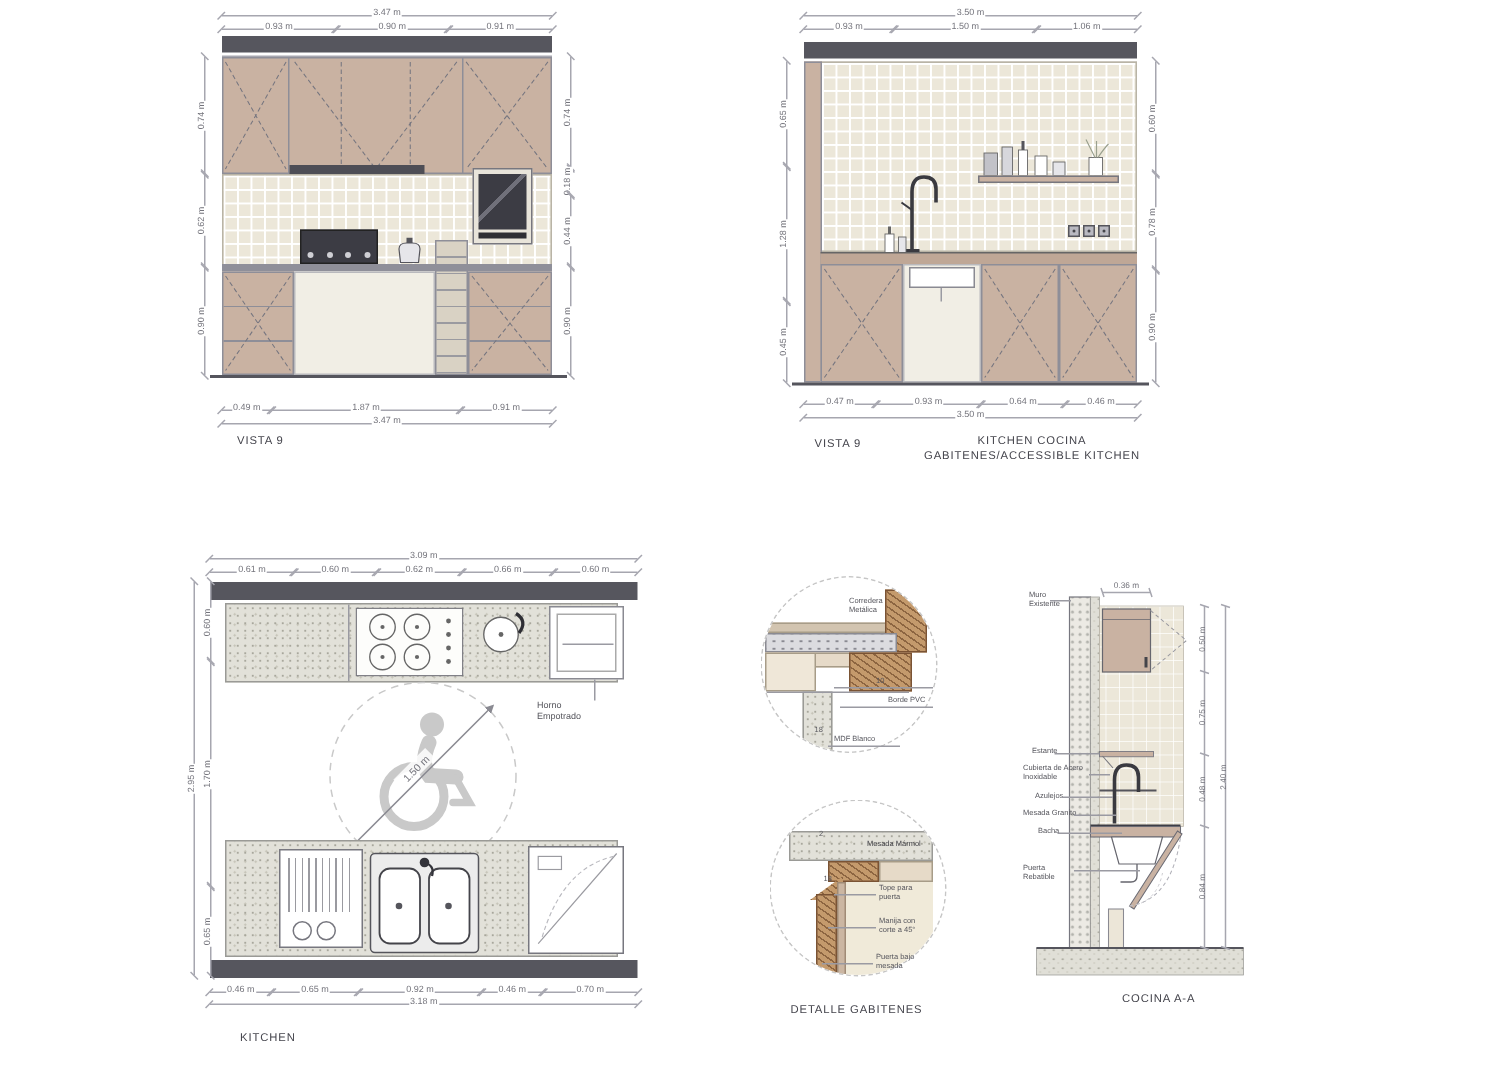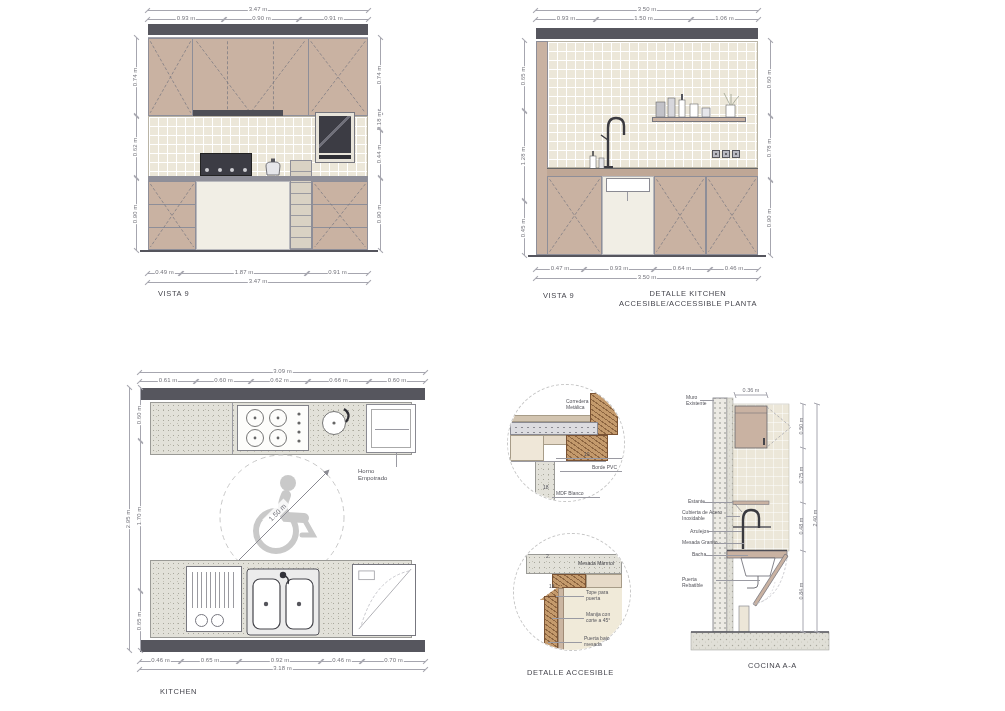--- a/index.html
+++ b/index.html
@@ -297,22 +297,22 @@
         <b>0.60 m</b>
       </div>
     <div class="sg" style="height:64px">
         <b>0.78 m</b>
       </div>
     <div class="sg" style="height:75px">
         <b>0.90 m</b>
       </div>
   </div>
   <div class="t1" style="left:543px;top:291px">VISTA 9</div>
-  <div class="t1" style="left:608px;top:289px;width:160px;text-align:center">DETALLE KITCHEN</div>
-  <div class="t1" style="left:608px;top:299px;width:160px;text-align:center">ACCESIBLE/ACCESSIBLE PLANTA</div>
+  <div class="t1" style="left:608px;top:289px;width:160px;text-align:center">KITCHEN COCINA</div>
+  <div class="t1" style="left:608px;top:299px;width:160px;text-align:center">GABITENES/ACCESSIBLE KITCHEN</div>
 
   <div class="dh" style="left:140px;top:364px;width:285px">
     <div class="sg" style="width:285px">
         <b>3.09 m</b>
       </div>
   </div>
   <div class="dh" style="left:140px;top:373px;width:285px">
     <div class="sg" style="width:56px">
         <b>0.61 m</b>
       </div>
@@ -478,21 +478,21 @@
   </div>
   <div class="lb" style="left:578px;top:560px;width:40px;color:#3e3e44">Mesada Mármol</div>
   <div class="lb" style="left:546px;top:553px">2</div>
   <div class="lb" style="left:549px;top:583px">18</div>
   <div class="ln" style="left:556px;top:596px;width:28px;height:1px"></div>
   <div class="lb" style="left:586px;top:589px;width:28px">Tope para puerta</div>
   <div class="ln" style="left:552px;top:618px;width:32px;height:1px"></div>
   <div class="lb" style="left:586px;top:611px;width:32px">Manija con corte a 45°</div>
   <div class="ln" style="left:548px;top:642px;width:34px;height:1px"></div>
   <div class="lb" style="left:584px;top:635px;width:30px">Puerta bajo mesada</div>
-  <div class="t1" style="left:527px;top:668px">DETALLE ACCESIBLE</div>
+  <div class="t1" style="left:527px;top:668px">DETALLE GABITENES</div>
 
   <svg class="abs" style="left:683px;top:386px" width="152" height="282" viewBox="0 0 152 282">
     <defs>
       <pattern id="pDots" width="5" height="5" patternUnits="userSpaceOnUse">
           <rect width="5" height="5" fill="#eceae4"></rect>
           <circle cx="2" cy="2" r="1" fill="#b3b3ad"></circle>
         </pattern>
       <pattern id="pSpeck" width="6" height="6" patternUnits="userSpaceOnUse">
           <rect width="6" height="6" fill="#e0dfd7"></rect>
           <circle cx="1.5" cy="1.5" r=".7" fill="#a8a79c"></circle>

